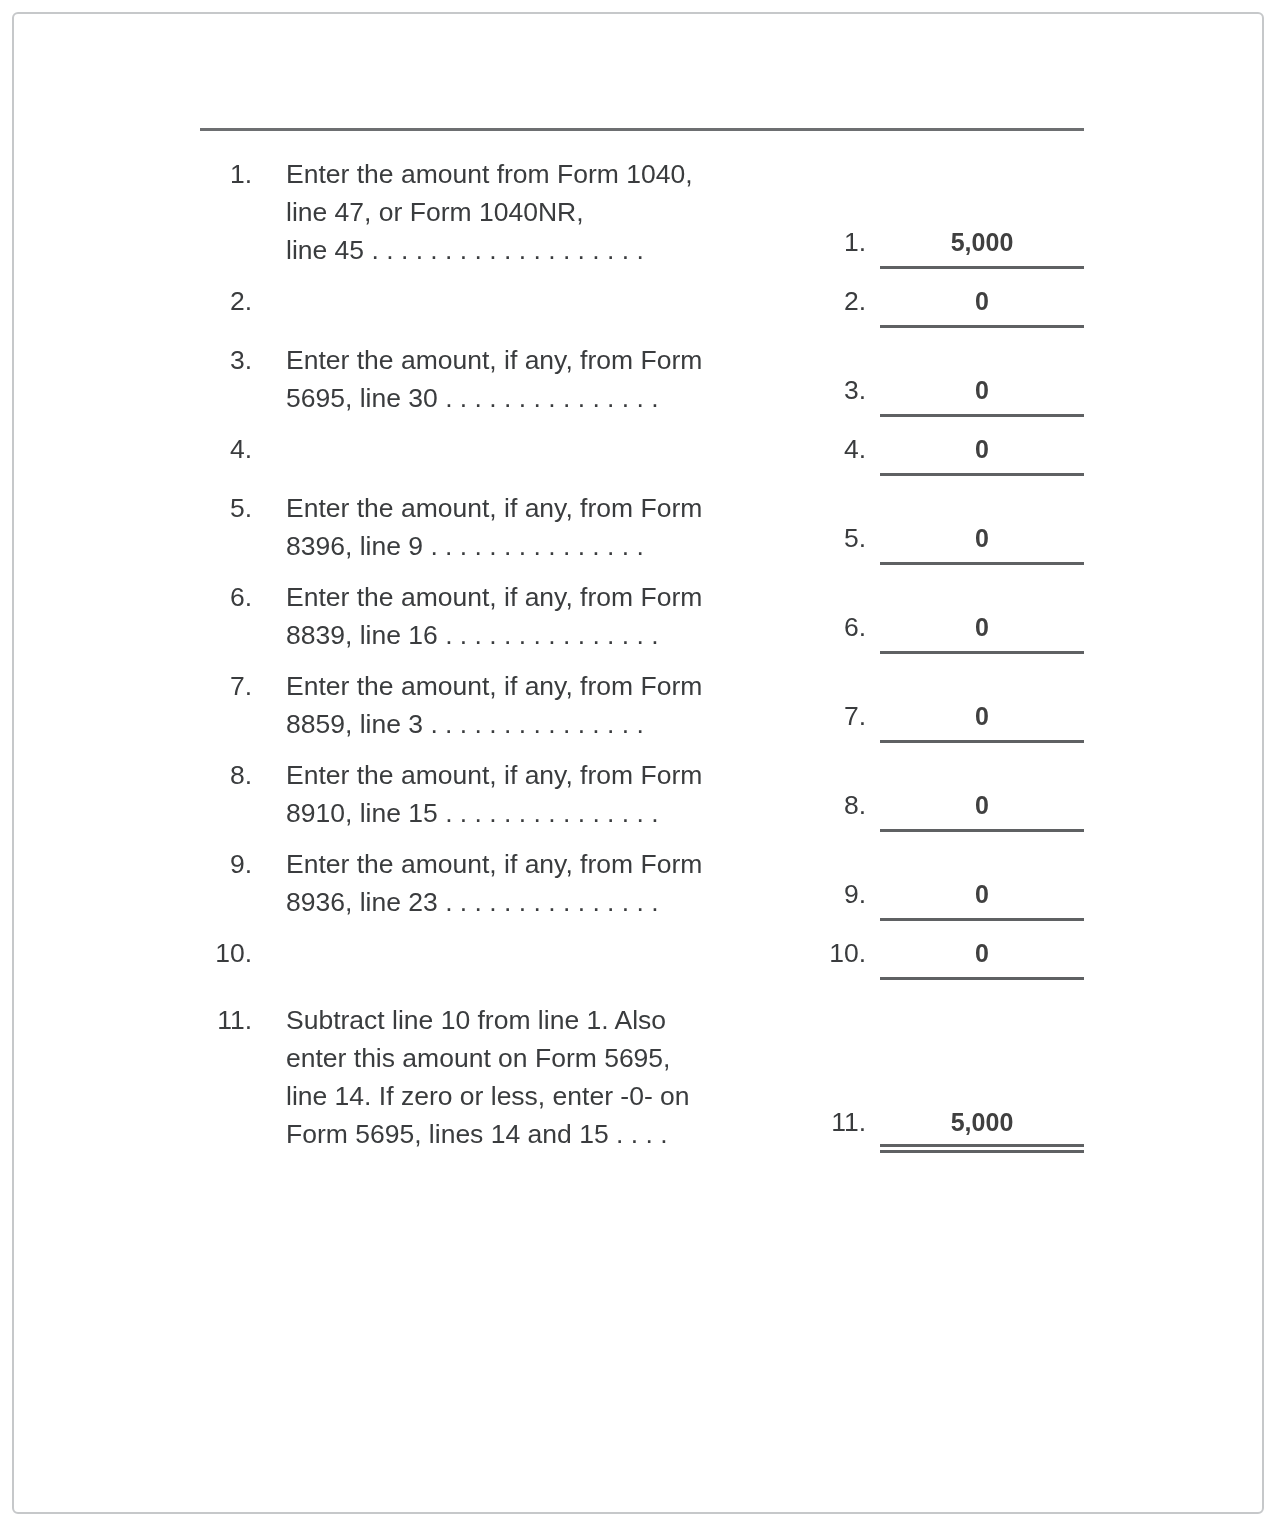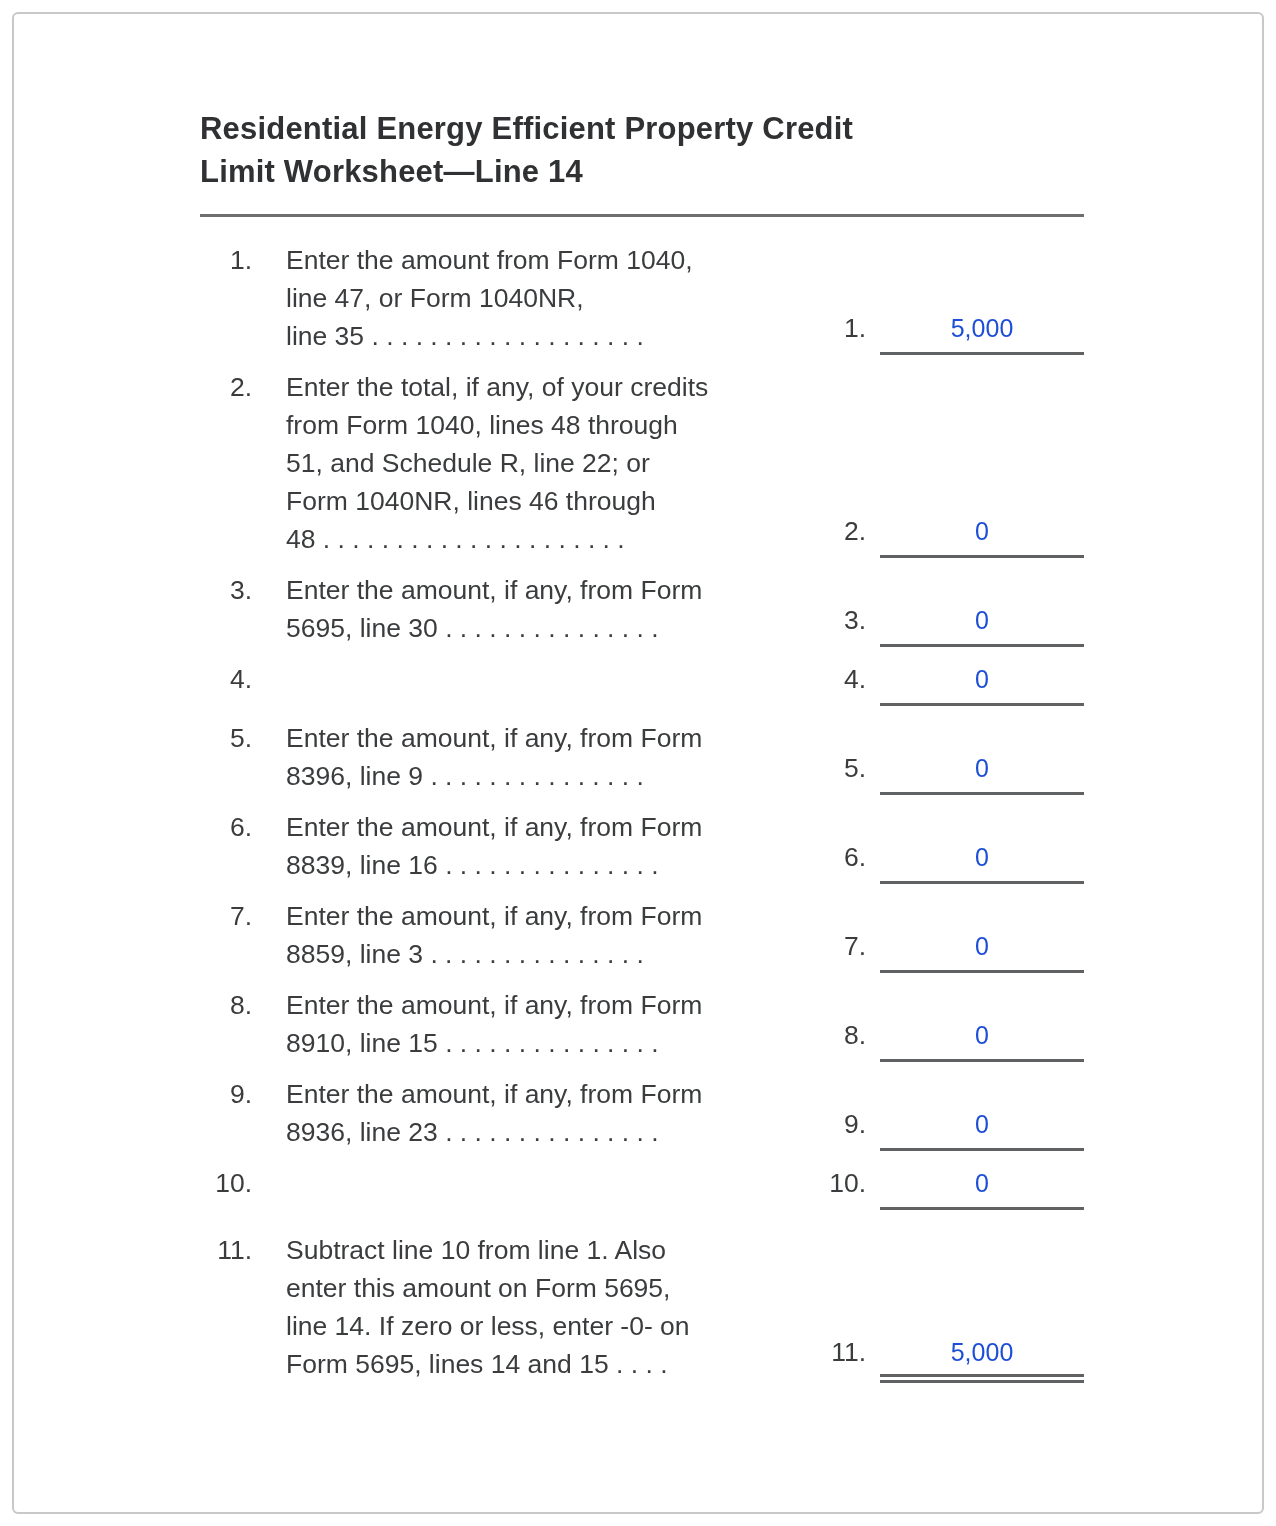--- a/index.html
+++ b/index.html
@@ -82,60 +82,53 @@
     text-align: center;
     border-bottom: 3px solid #5f6163;
     padding-bottom: 5px;
     min-height: 30px;
   }
   .entry.double {
     border-bottom: 9px double #5f6163;
     padding-bottom: 3px;
   }
   .value {
-    color: #1d4ed8;
+    color: #404040;
     font-size: 25px;
-    font-weight: 400;
+    font-weight: 700;
   }
   .row.spaced {
     margin-top: 8px;
     justify-content: center;
   }
 </style>
 </head>
 <body>
 
 <div class="page">
   <div class="page-frame"></div>
 
   <div class="content">
-    <div class="title">Residential Energy Efficient Property Credit
-Limit Worksheet—Line 14</div>
     <div class="divider"></div>
 
     <div class="worksheet">
 
       <div class="row">
         <div class="num">1.</div>
         <div class="desc">Enter the amount from Form 1040,
 line 47, or Form 1040NR,
-line 35  . . . . . . . . . . . . . . . . . . .</div>
+line 45  . . . . . . . . . . . . . . . . . . .</div>
         <div class="right">
           <span class="rlabel">1.</span>
           <span class="entry"><span class="value">5,000</span></span>
         </div>
       </div>
 
       <div class="row">
         <div class="num">2.</div>
-        <div class="desc">Enter the total, if any, of your credits
-from Form 1040, lines 48 through
-51, and Schedule R, line 22; or
-Form 1040NR, lines 46 through
-48  . . . . . . . . . . . . . . . . . . . . .</div>
         <div class="right">
           <span class="rlabel">2.</span>
           <span class="entry"><span class="value">0</span></span>
         </div>
       </div>
 
       <div class="row">
         <div class="num">3.</div>
         <div class="desc">Enter the amount, if any, from Form
 5695, line 30 . . . . . . . . . . . . . . .</div>

